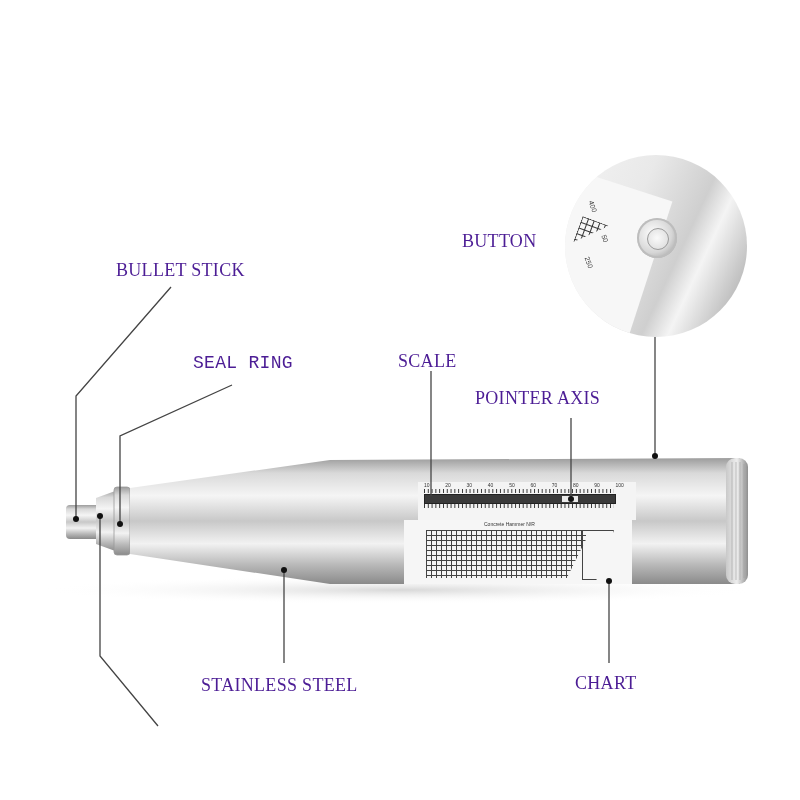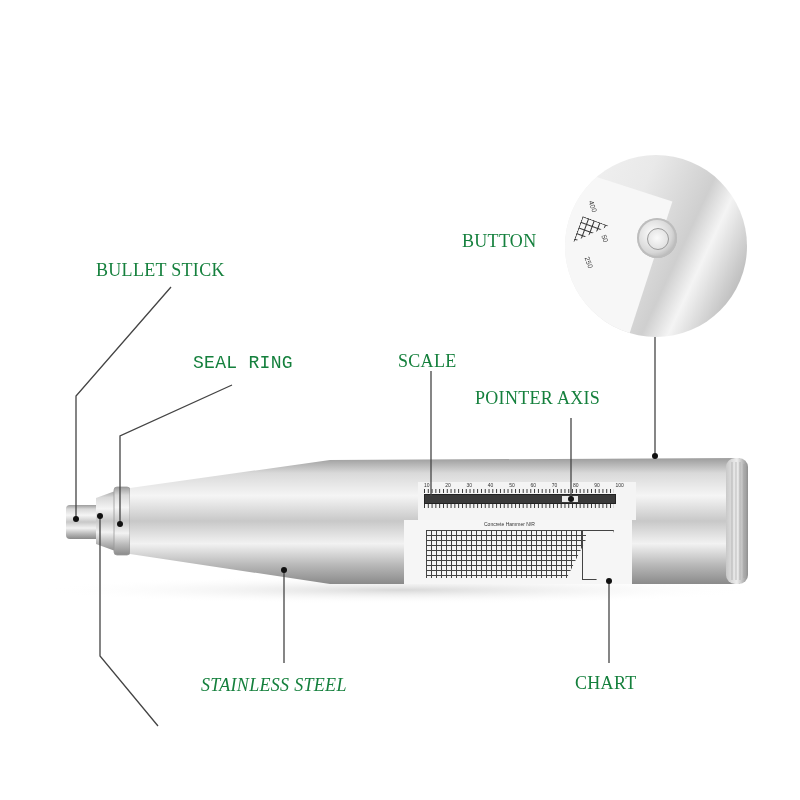--- a/index.html
+++ b/index.html
@@ -1,17 +1,17 @@
 <!DOCTYPE html>
 <html><head>
 <meta charset="utf-8">
 <style>
   html, body { margin:0; padding:0; background:#ffffff; }
   body { width:800px; height:800px; position:relative; overflow:hidden; font-family:"Liberation Serif", serif; }
-  .label { position:absolute; font-family:"Liberation Serif", serif; font-size:18px; color:#15803d; letter-spacing:0.3px; white-space:nowrap; }
+  .label { position:absolute; font-family:"Liberation Serif", serif; font-size:18px; color:#4c1d95; letter-spacing:0.3px; white-space:nowrap; }
   svg.lines { position:absolute; left:0; top:0; width:800px; height:800px; }
   .device { position:absolute; }
   .zoom-circle { position:absolute; left:565px; top:155px; width:182px; height:182px; border-radius:50%; overflow:hidden;
     background: linear-gradient(115deg, #f3f3f3 0%, #e9e9e9 35%, #cfcfcf 60%, #f4f4f4 70%, #9a9a9a 100%); }
   .zoom-circle .panel { position:absolute; left:-10px; top:28px; width:95px; height:160px; background:#f7f7f7; transform:rotate(18deg); }
   .zoom-circle .grid { position:absolute; left:12px; top:65px; width:28px; height:28px;
     background-image: linear-gradient(#333 1px, transparent 1px), linear-gradient(90deg, #333 1px, transparent 1px);
     background-size:6px 6px; clip-path: polygon(0 0, 100% 0, 0 100%); transform:rotate(20deg); }
   .zoom-circle .num { position:absolute; font-family:"Liberation Sans", sans-serif; font-size:7px; color:#333; }
   .btn-outer { position:absolute; left:72px; top:63px; width:40px; height:40px; border-radius:50%;
@@ -138,19 +138,19 @@
     <circle cx="76" cy="519" r="3"></circle>
     <circle cx="120" cy="524" r="3"></circle>
     <circle cx="100" cy="516" r="3"></circle>
     <circle cx="571" cy="499" r="3"></circle>
     <circle cx="655" cy="456" r="3"></circle>
     <circle cx="284" cy="570" r="3"></circle>
     <circle cx="609" cy="581" r="3"></circle>
   </g>
 </svg>
 
-<div class="label" style="left:96px;top:260px;">BULLET STICK</div>
+<div class="label" style="left:116px;top:260px;">BULLET STICK</div>
 <div class="label" style="left:193px;top:353px;font-family:Liberation Mono, monospace;">SEAL RING</div>
 <div class="label" style="left:398px;top:351px;">SCALE</div>
 <div class="label" style="left:475px;top:388px;">POINTER AXIS</div>
 <div class="label" style="left:462px;top:231px;">BUTTON</div>
-<div class="label" style="left:201px;top:675px;font-style:italic;">STAINLESS STEEL</div>
+<div class="label" style="left:201px;top:675px;">STAINLESS STEEL</div>
 <div class="label" style="left:575px;top:673px;">CHART</div>
 
 </body></html>

